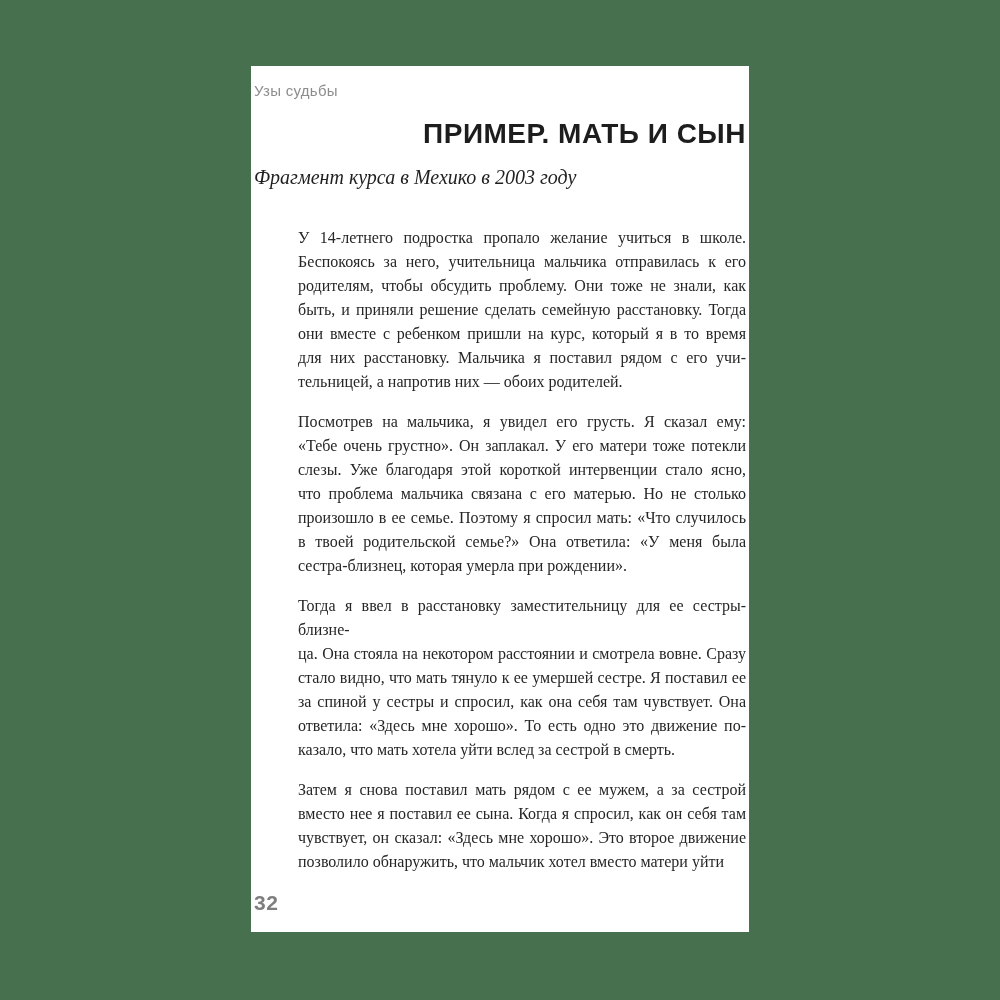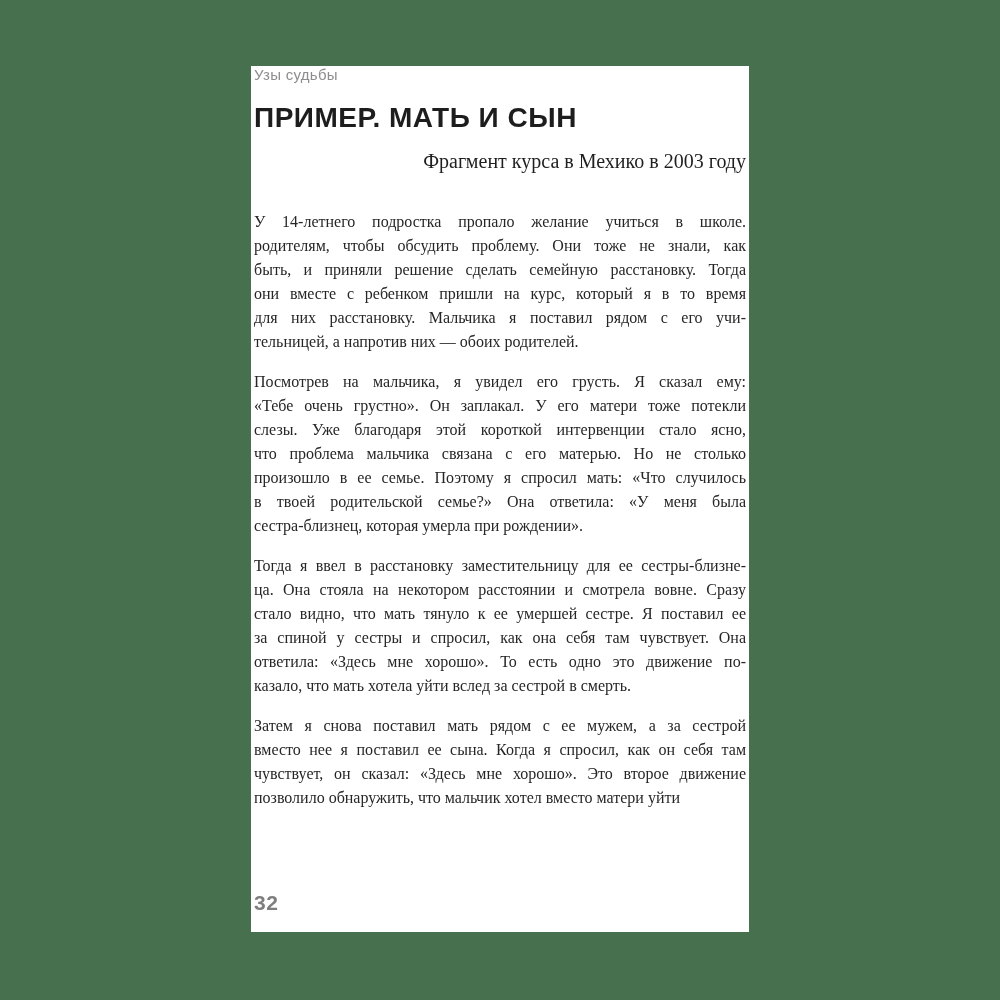--- a/index.html
+++ b/index.html
@@ -15,47 +15,49 @@
     position: absolute;
     left: 251px;
     top: 66px;
     width: 498px;
     height: 866px;
     background: #ffffff;
     box-sizing: border-box;
     padding: 0 3px;
   }
   .running-head {
-    padding-top: 0;
+    padding-top: 16px;
     font-family: "Liberation Sans", sans-serif;
     font-size: 15px;
     line-height: 18px;
     color: #8d8d8d;
     letter-spacing: 0.3px;
   }
   .chapter-title {
     margin-top: 18px;
-    text-align: left;
+    text-align: right;
     font-family: "Liberation Sans", sans-serif;
     font-weight: bold;
     font-size: 28px;
     line-height: 32px;
     color: #1d1d1d;
     letter-spacing: 0.5px;
   }
   .subtitle {
     margin-top: 14px;
-    text-align: right;
+    text-align: left;
     font-family: "Liberation Serif", serif;
+    font-style: italic;
     font-size: 20px;
     line-height: 26px;
     color: #1f1f1f;
   }
   .body-text {
     margin-top: 36px;
+    margin-left: 44px;
   }
   .para {
     margin: 0 0 16px 0;
   }
   .line {
     font-family: "Liberation Serif", serif;
     font-size: 16px;
     line-height: 24px;
     color: #262626;
     text-align: justify;
@@ -81,20 +83,21 @@
 <div class="page">
   <div class="running-head">Узы судьбы</div>
 
   <div class="chapter-title">ПРИМЕР. МАТЬ И СЫН</div>
 
   <div class="subtitle">Фрагмент курса в Мехико в 2003 году</div>
 
   <div class="body-text">
       <div class="para">
         <div class="line">У 14-летнего подростка пропало желание учиться в школе.</div>
+        <div class="line">Беспокоясь за него, учительница мальчика отправилась к его</div>
         <div class="line">родителям, чтобы обсудить проблему. Они тоже не знали, как</div>
         <div class="line">быть, и приняли решение сделать семейную расстановку. Тогда</div>
         <div class="line">они вместе с ребенком пришли на курс, который я в то время</div>
         <div class="line">для них расстановку. Мальчика я поставил рядом с его учи-</div>
         <div class="line last">тельницей, а напротив них — обоих родителей.</div>
       </div>
       <div class="para">
         <div class="line">Посмотрев на мальчика, я увидел его грусть. Я сказал ему:</div>
         <div class="line">«Тебе очень грустно». Он заплакал. У его матери тоже потекли</div>
         <div class="line">слезы. Уже благодаря этой короткой интервенции стало ясно,</div>

